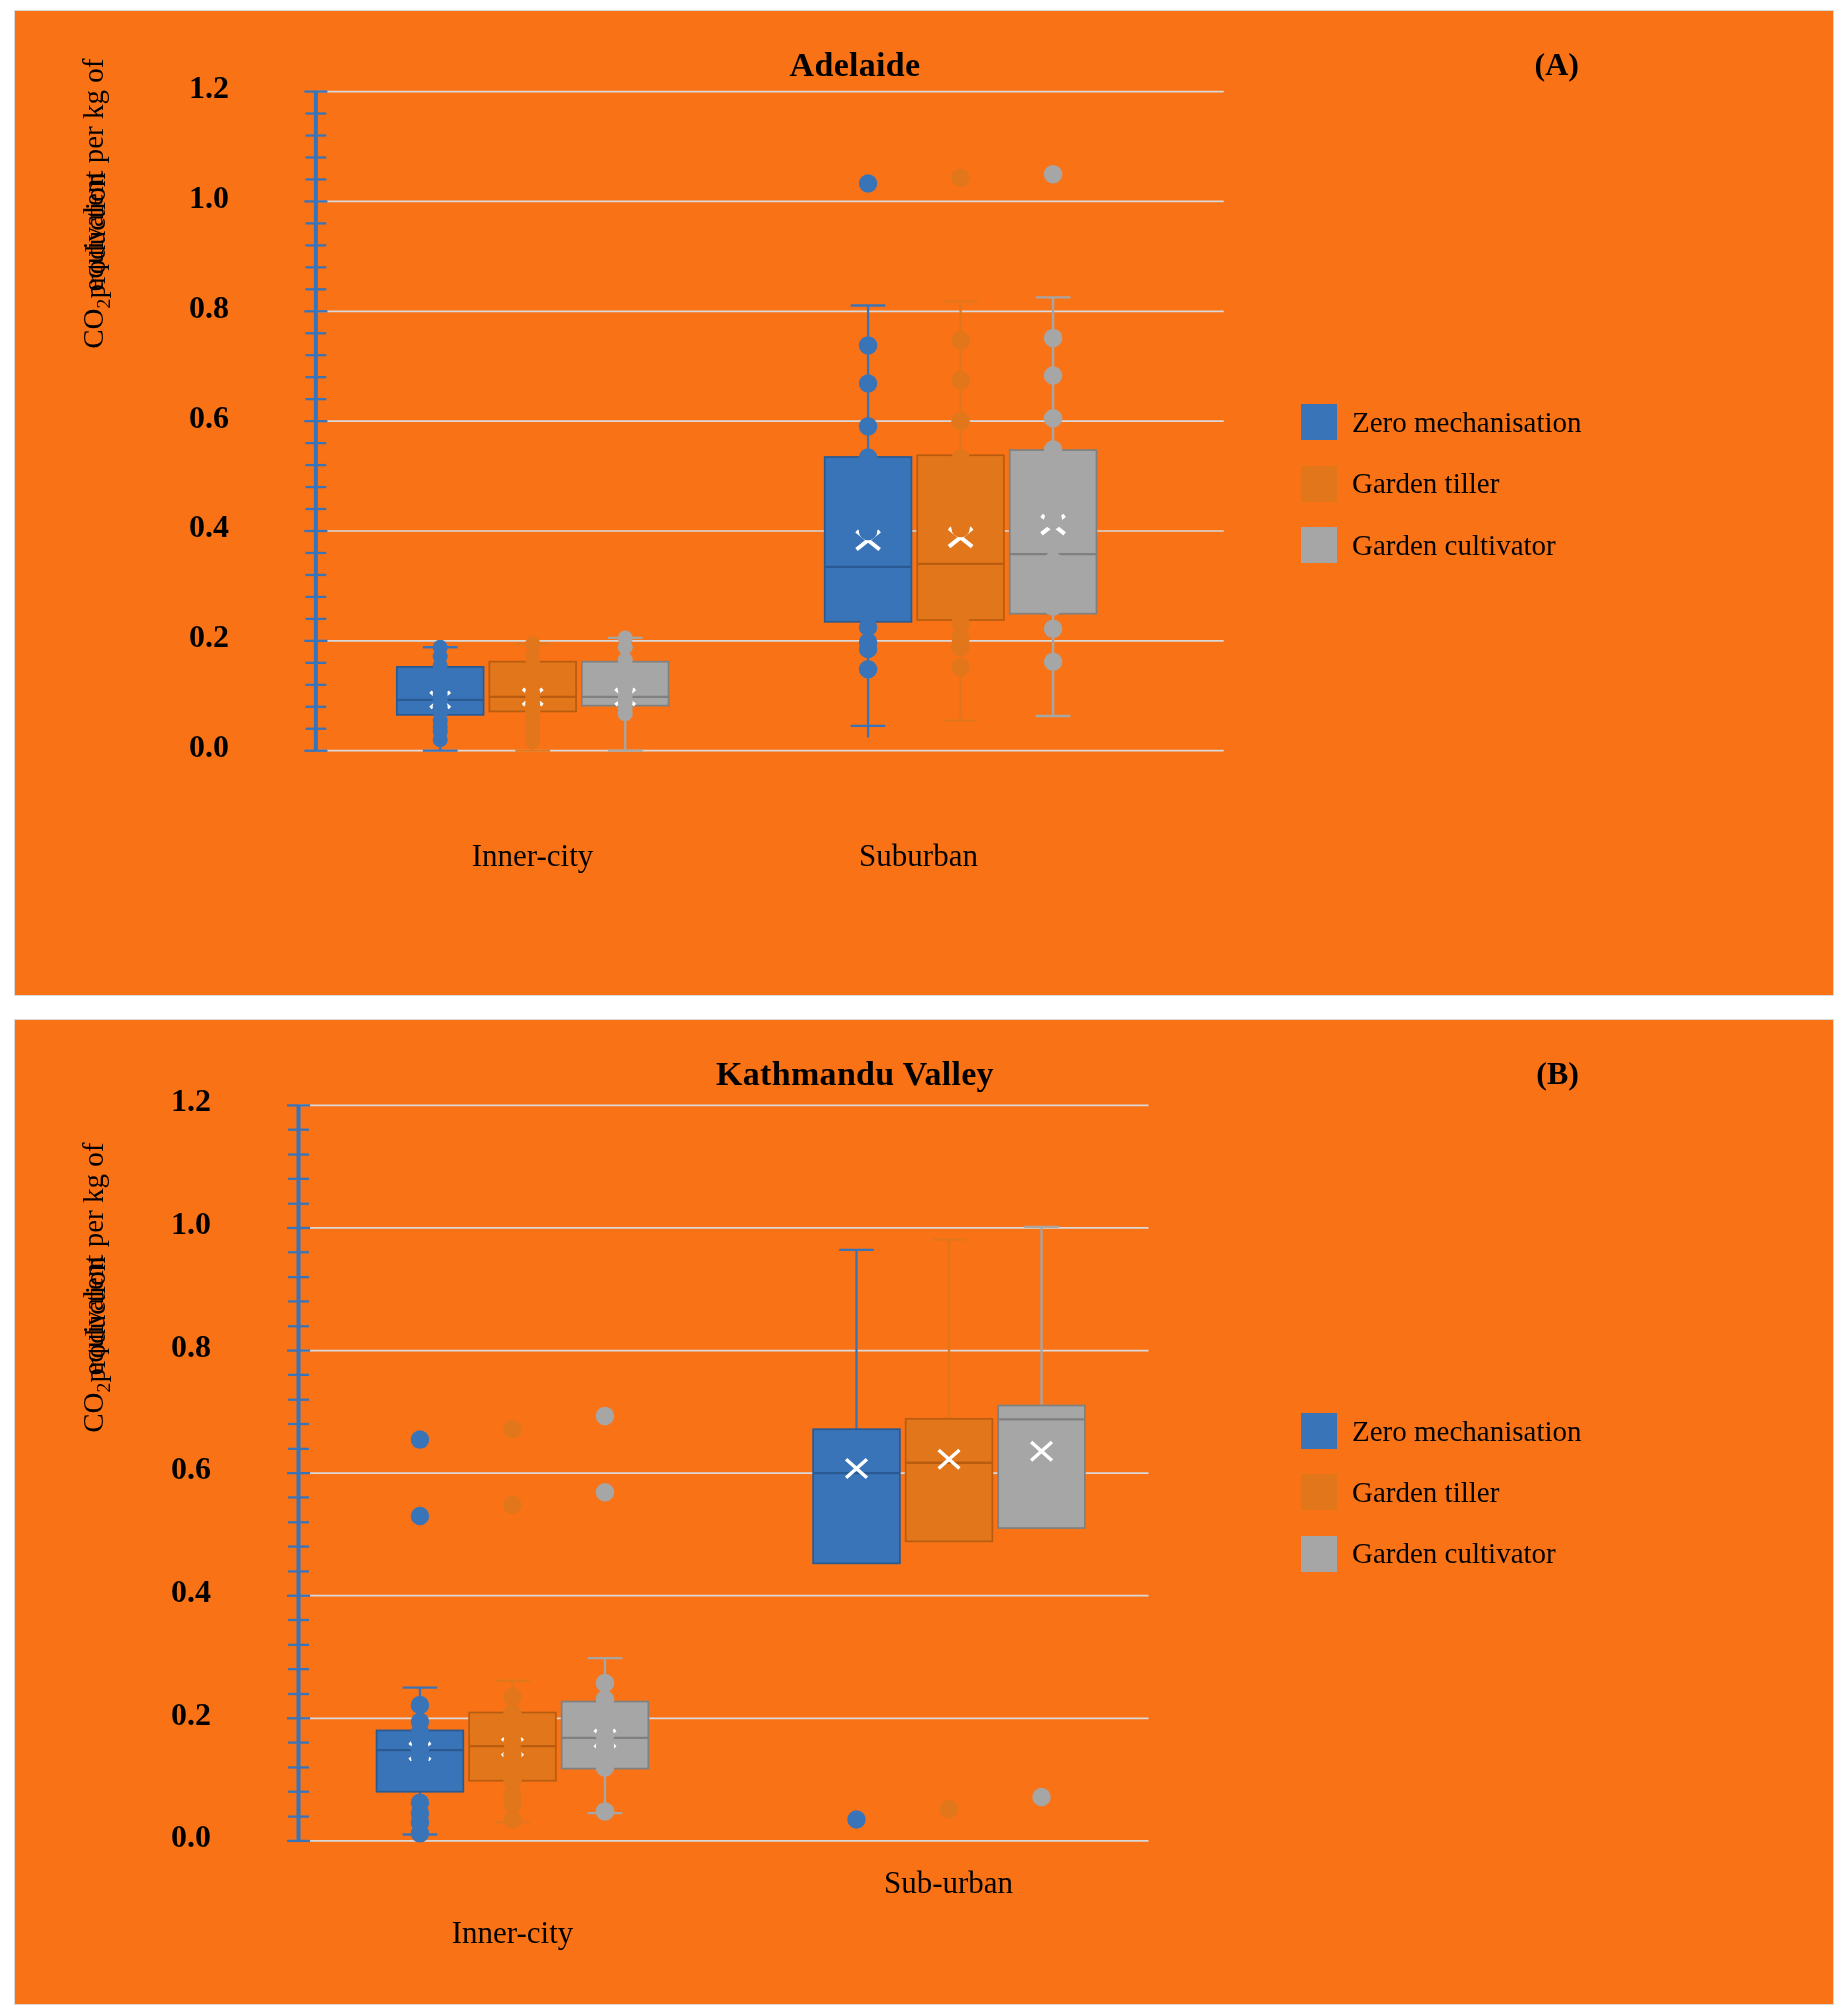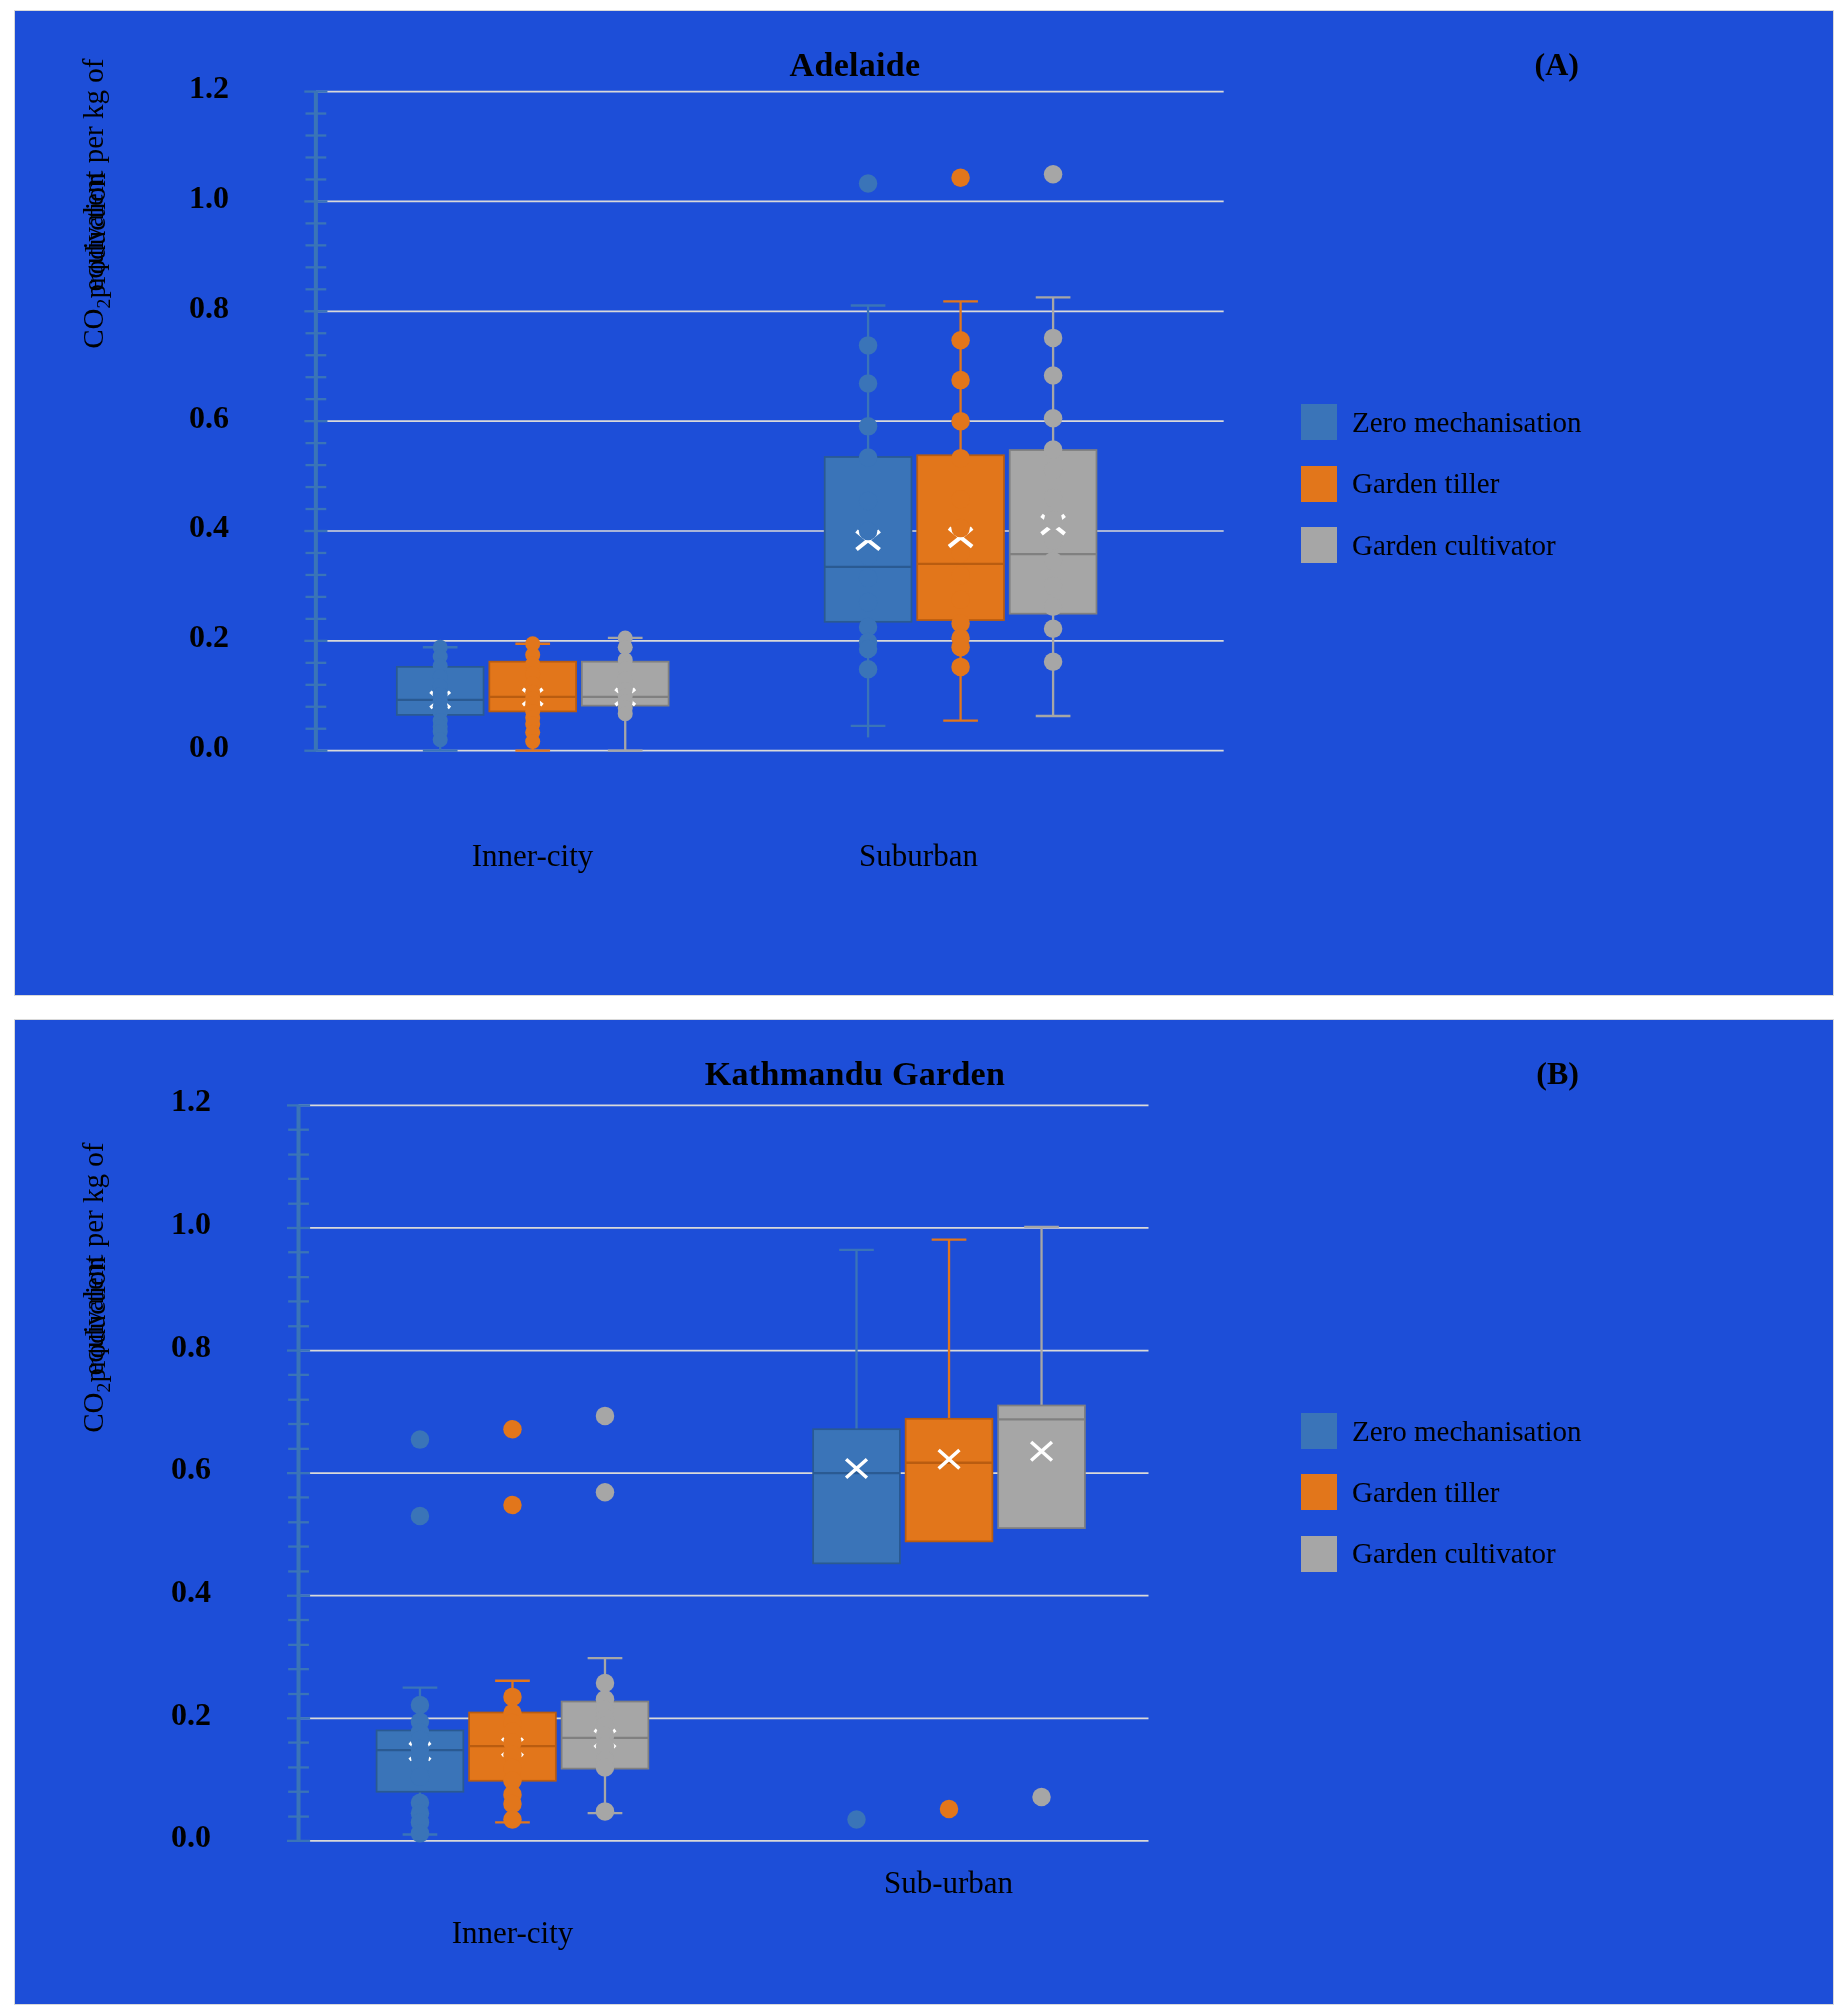--- a/index.html
+++ b/index.html
@@ -1,18 +1,18 @@
 <!DOCTYPE html>
 <html style="font-size:9.3px"><head>
 <meta charset="utf-8">
 <style>
   html,body{margin:0;padding:0;background:#ffffff;}
   body{font-family:"Liberation Serif", serif;width:1848px;height:2015px;}
   .wrap{width:1848px;height:2015px;display:flex;flex-direction:column;gap:23px;padding:10.4px 14px;box-sizing:border-box;}
-  .panel{border:1.2px solid #d9d9d9;background:#1d4ed8;position:relative;box-sizing:border-box;flex:1;text-decoration:underline;}
+  .panel{border:1.2px solid #d9d9d9;background:#f97316;position:relative;box-sizing:border-box;flex:1;text-decoration:underline;}
   .panel-title{position:absolute;top:35px;left:0;right:0;text-align:center;font-weight:bold;font-size:34px;letter-spacing:0.3px;}
   .panel-title-inner{display:inline-block;transform:translateX(-69px);}
   .panel-tag{position:absolute;top:35px;right:254px;font-weight:bold;font-size:32px;}
   .ylabel{position:absolute;font-size:29px;text-align:center;line-height:1.15;}
   .ylabel .rot{display:block;transform:rotate(-90deg);transform-origin:center center;white-space:nowrap;}
   .tick-label{position:absolute;font-size:32px;font-weight:bold;}
   .cat-label{position:absolute;font-size:31px;text-align:center;}
   .legend{position:absolute;}
   .legend-row{display:flex;align-items:center;margin-bottom:25.4px;margin-left:8px;}
   .legend-swatch{width:36px;height:36px;margin-right:15px;flex:0 0 auto;}
@@ -256,21 +256,21 @@
       </div>
       <div class="legend-row">
         <span class="legend-swatch" style="background:#a6a6a6;"></span>
         <span class="legend-text">Garden cultivator</span>
       </div>
     </div>
   </div>
 
   <div class="panel">
     <div class="panel-title">
-      <span class="panel-title-inner">Kathmandu Garden</span>
+      <span class="panel-title-inner">Kathmandu Valley</span>
     </div>
     <div class="panel-tag">(B)</div>
 
     <div class="ylabel" style="left:-81px;top:249px;width:324px;height:69px;">
       <span class="rot">CO<sub style="font-size:19.7px;">2</sub> equivalent per kg of</span>
     </div>
     <div class="ylabel" style="left:-35px;top:283px;width:231px;height:58px;">
       <span class="rot">production</span>
     </div>
 

